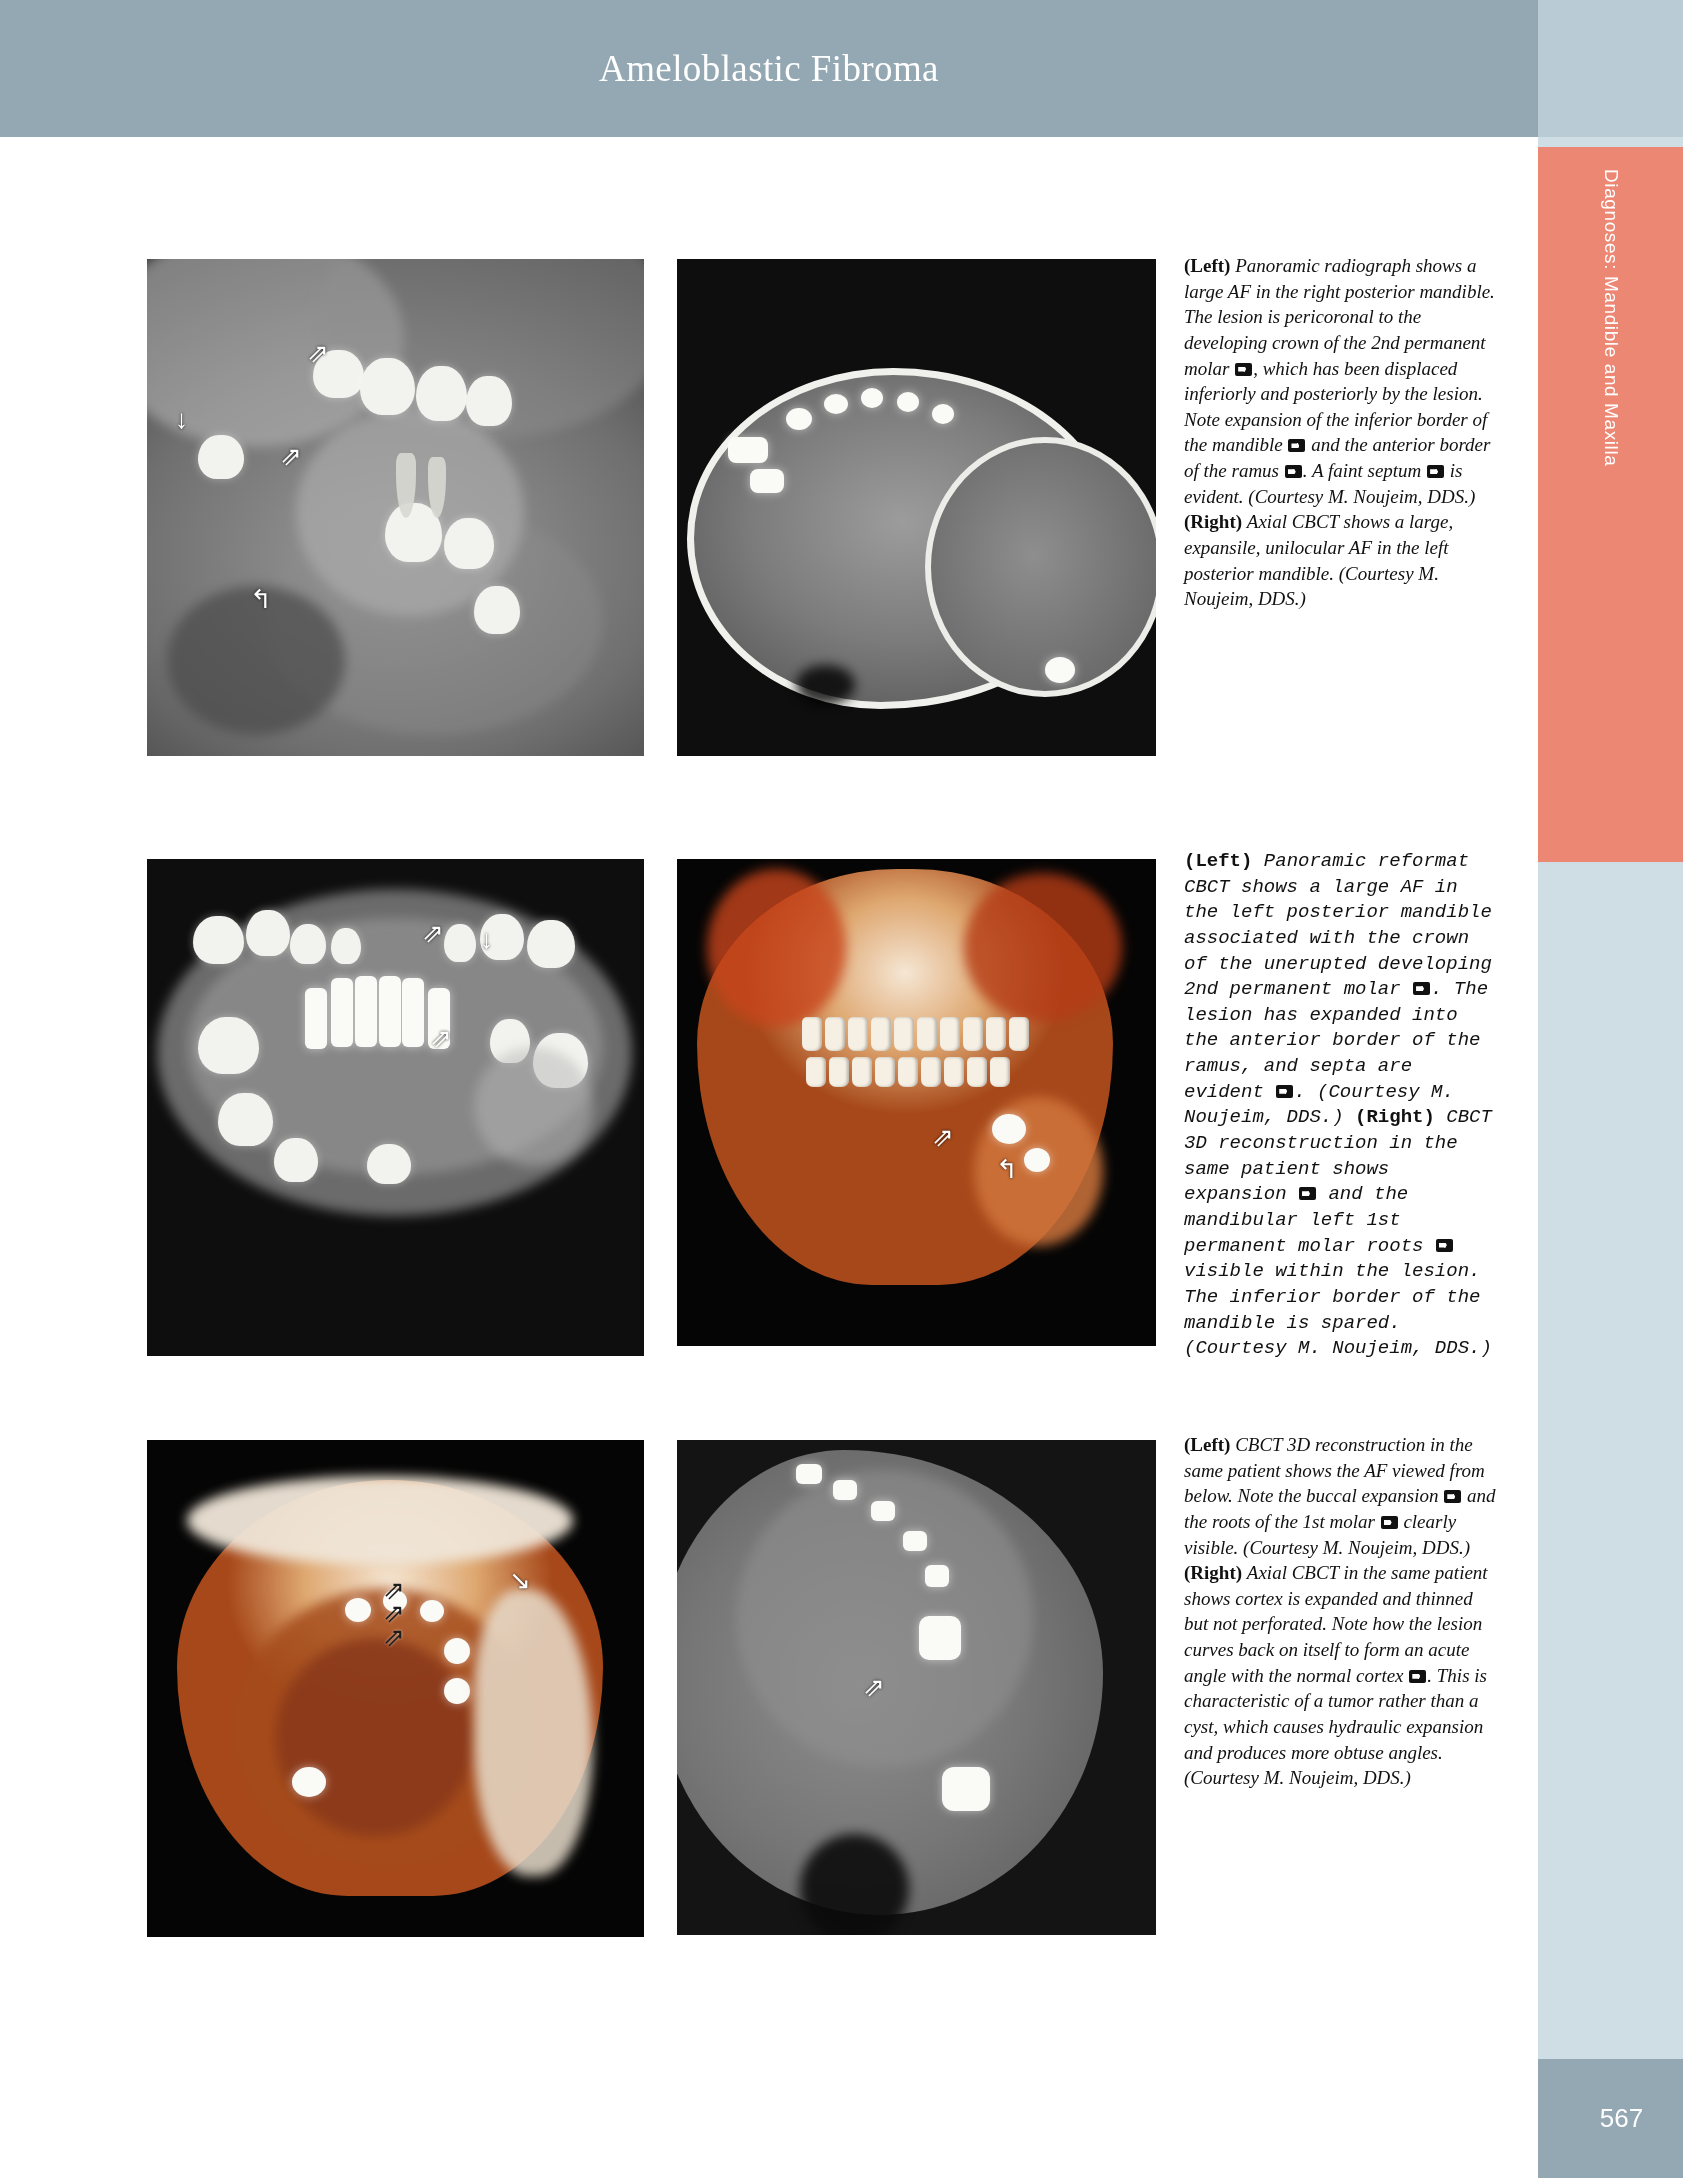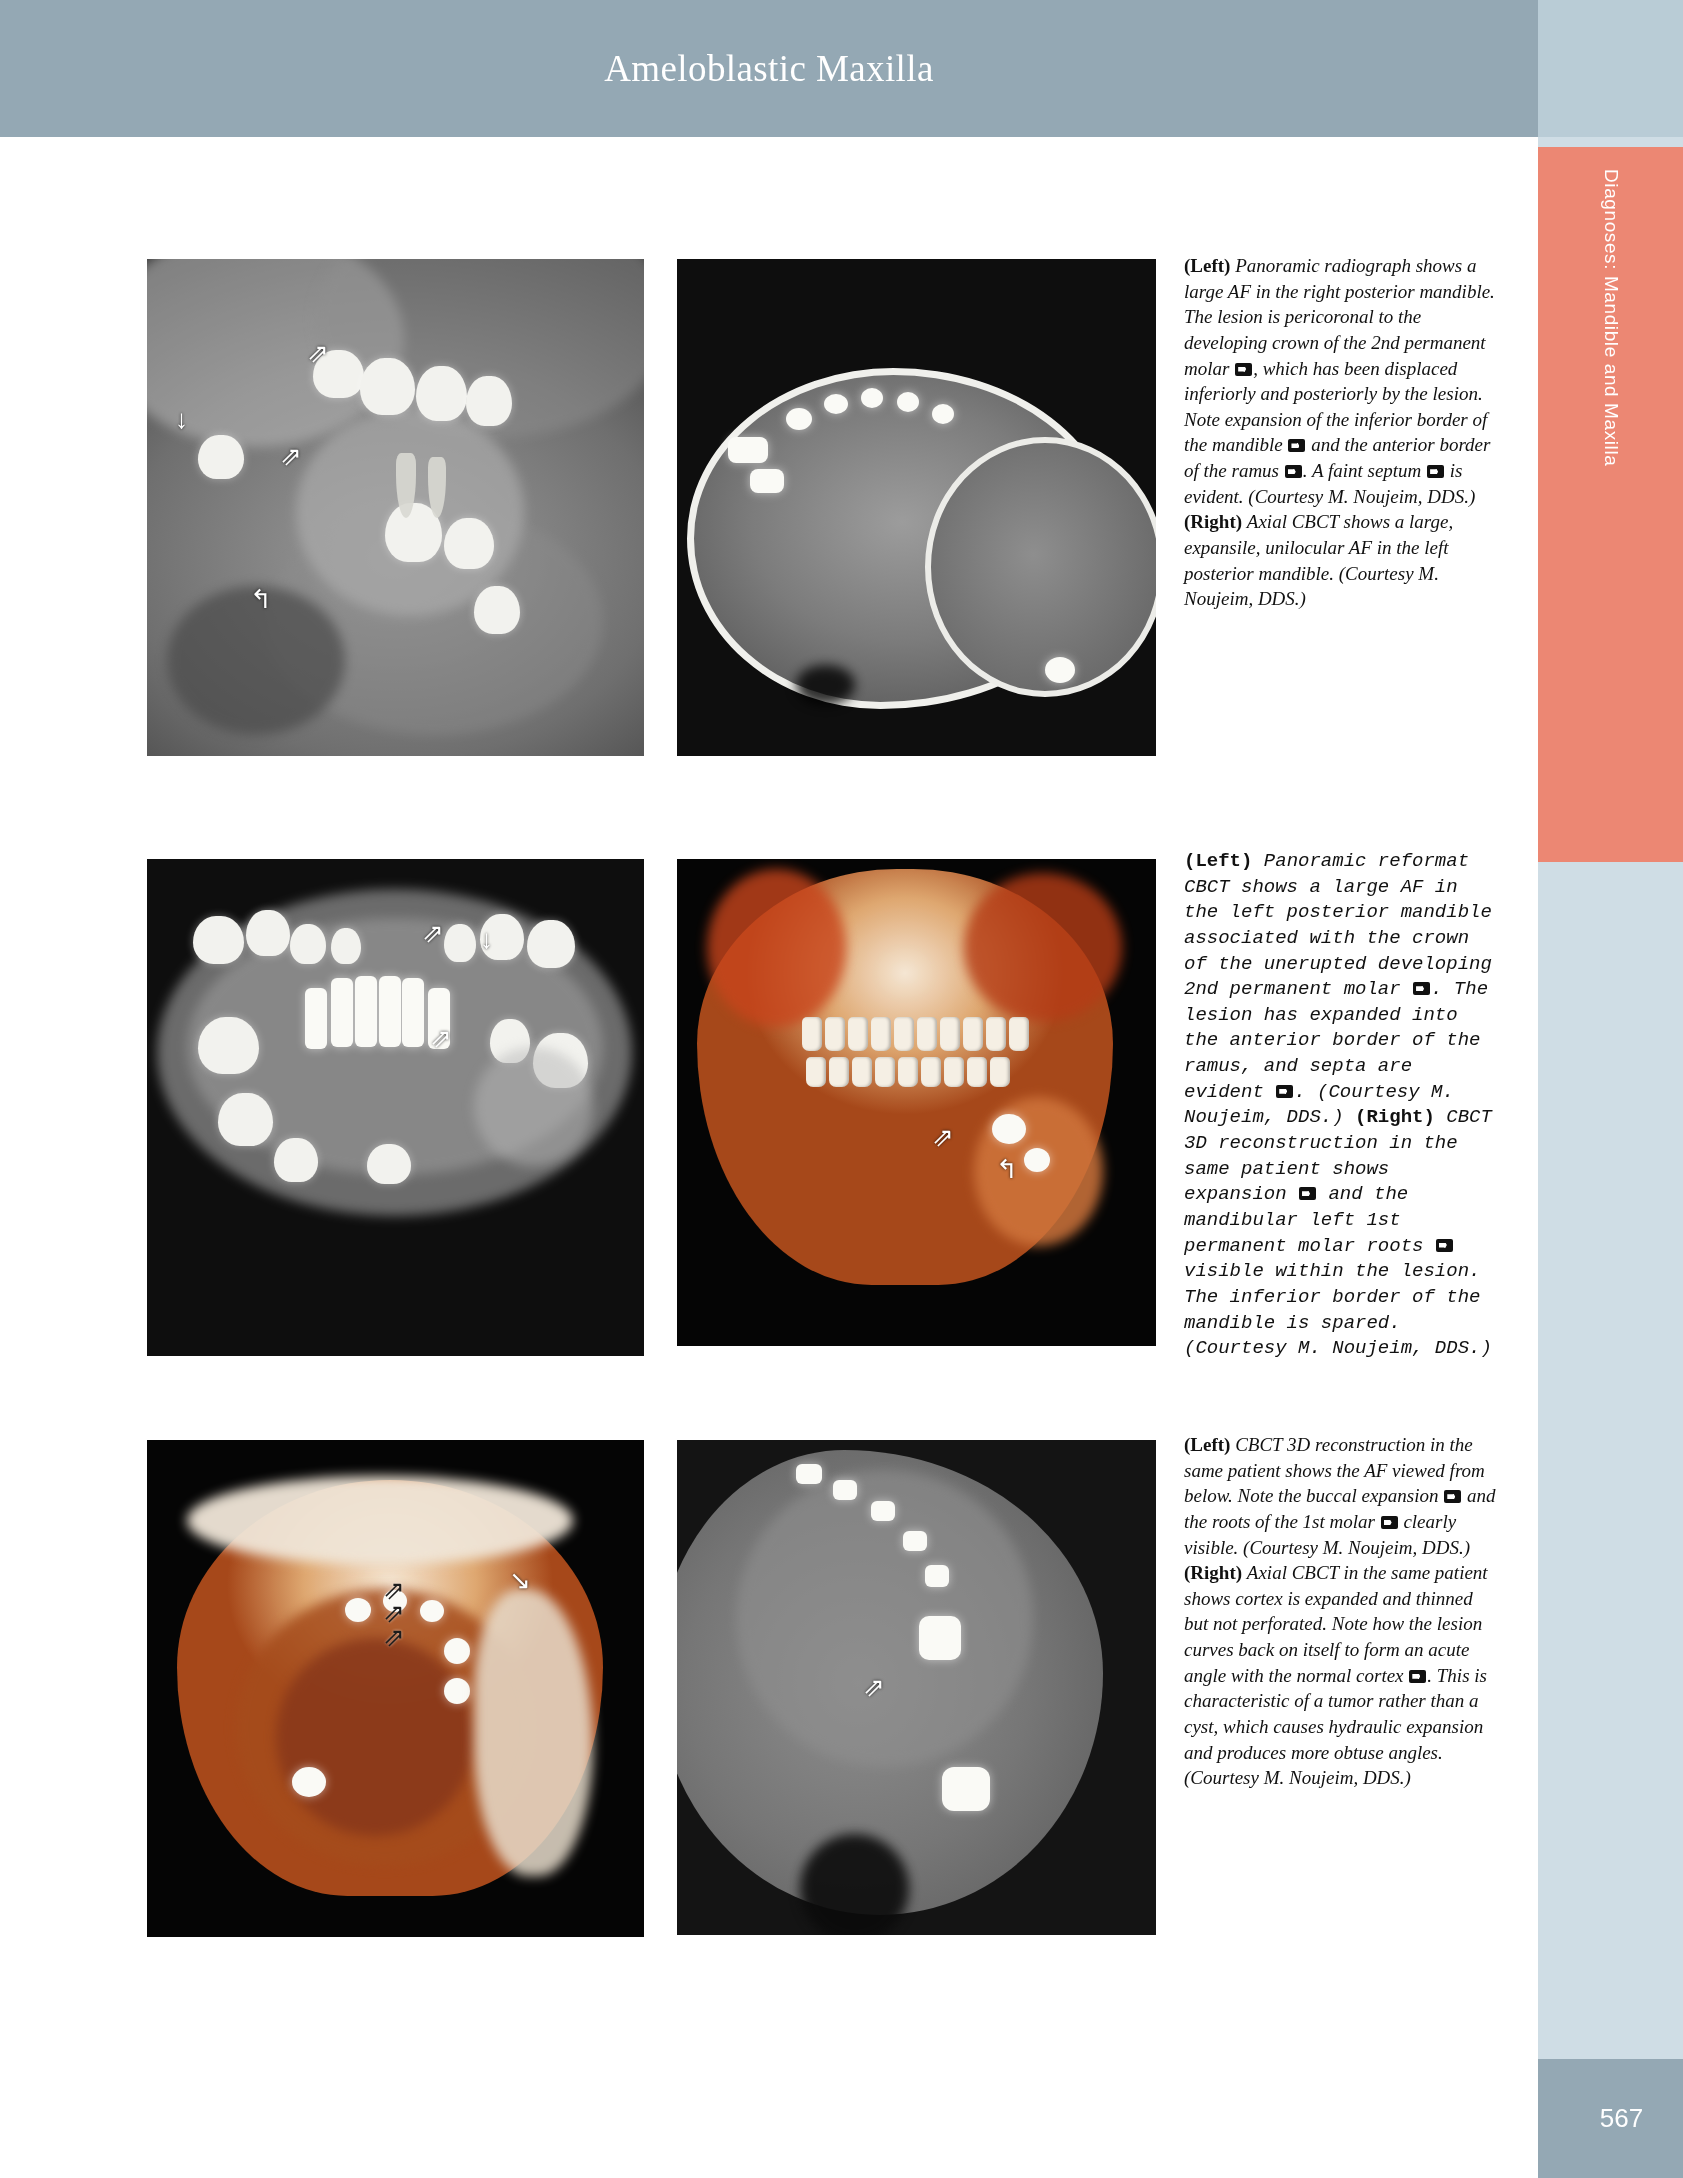--- a/index.html
+++ b/index.html
@@ -276,21 +276,21 @@
     border-radius: 50%;
     box-shadow: 0 0 10px rgba(255,255,255,0.5);
   }
 </style>
 </head>
 <body>
 
 <div class="page">
 
   <div class="header-bar"></div>
-  <div class="header-title">Ameloblastic Maxilla</div>
+  <div class="header-title">Ameloblastic Fibroma</div>
 
   <div class="right-rail"></div>
   <div class="rail-top"></div>
   <div class="rail-tab"></div>
   <div class="rail-tab-label">
     <span>Diagnoses: Mandible and Maxilla</span>
   </div>
   <div class="rail-footer"></div>
   <div class="page-number">567</div>
 

